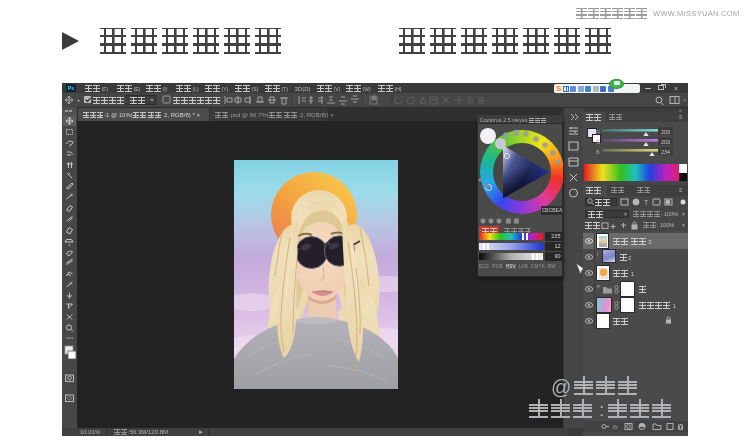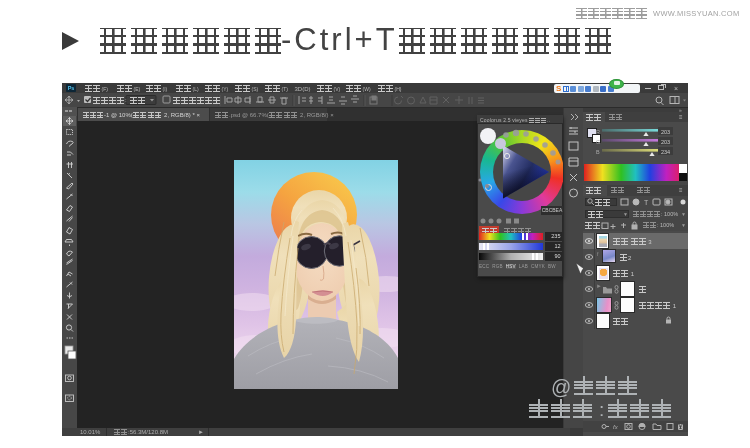--- a/index.html
+++ b/index.html
@@ -79,21 +79,20 @@
 
 #wm1 { left:551px; top:376px; color:#aeb2b5; font-size:20px; }
 #wm2 { left:529px; top:399px; color:#aeb2b5; font-size:20px; }
 .row { position:absolute; display:flex; align-items:center; }
 </style>
 </head>
 <body>
 <div id="page">
   <div class="abs" id="tri"></div>
   <div class="abs" id="title-zh1"><span class="zh zh-big"></span><span class="zh zh-big"></span><span class="zh zh-big"></span><span class="zh zh-big"></span><span class="zh zh-big"></span><span class="zh zh-big"></span></div>
-  <div class="abs" id="title-lat">-Ctrl+T</div>
   <div class="abs" id="title-zh2"><span class="zh zh-big"></span><span class="zh zh-big"></span><span class="zh zh-big"></span><span class="zh zh-big"></span><span class="zh zh-big"></span><span class="zh zh-big"></span><span class="zh zh-big"></span></div>
   <div class="abs" id="wm-top-zh"><span class="zh zh-wm"></span><span class="zh zh-wm"></span><span class="zh zh-wm"></span><span class="zh zh-wm"></span><span class="zh zh-wm"></span><span class="zh zh-wm"></span></div>
   <div class="abs" id="wm-top-lat">WWW.MISSYUAN.COM</div>
 
   <div class="abs" id="ps">
 
     <div class="abs" id="menubar"></div>
     <div class="abs" id="pslogo">Ps</div>
     <div class="mi" style="left:23px">
         <span class="zh zh-g"></span>

